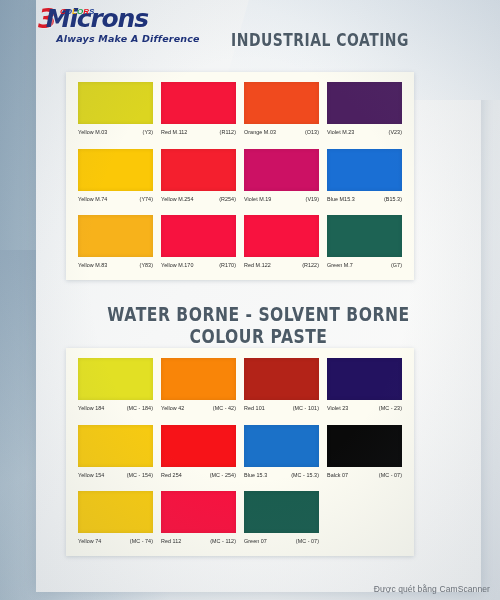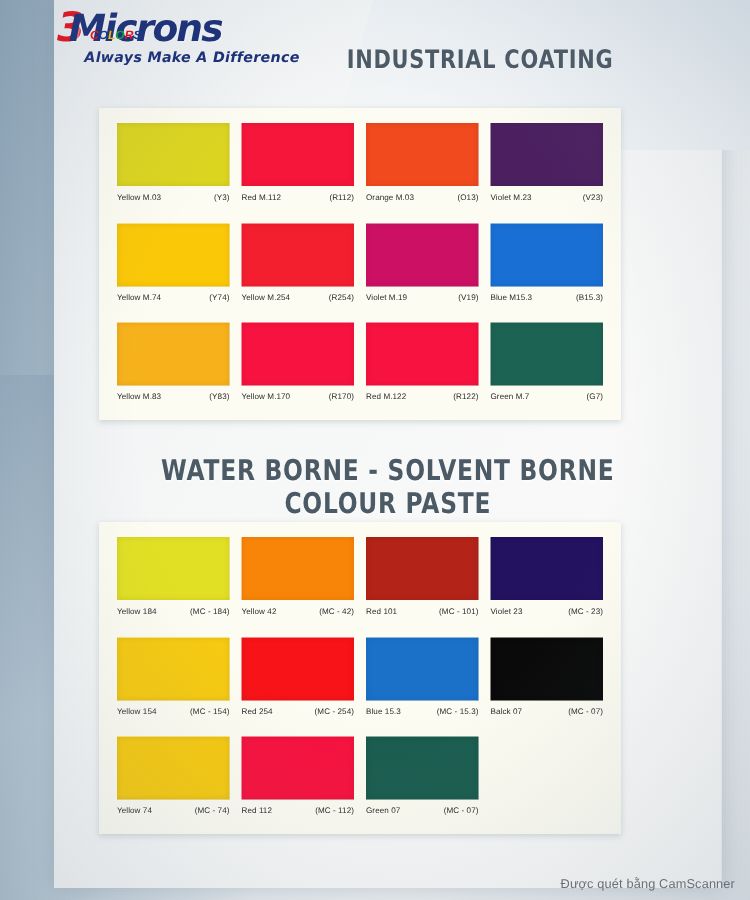--- a/index.html
+++ b/index.html
@@ -41,21 +41,21 @@
   .logo-row{display:flex;align-items:center;height:26px;position:relative;}
   .logo-3{
     font-family:"DejaVu Sans", sans-serif;
     font-size:27px;font-weight:bold;font-style:italic;
     color:#e8111d;line-height:26px;letter-spacing:-2px;
     text-shadow:1px 1px 0 rgba(255,255,255,.55);
   }
   .logo-colors{
     position:absolute;left:22px;top:1px;
     font-size:8px;font-weight:bold;font-style:italic;
-    letter-spacing:0px;line-height:9px;z-index:3;margin-top:12px;
+    letter-spacing:0px;line-height:9px;z-index:3;
   }
   .logo-colors span:nth-child(1){color:#e8111d;}
   .logo-colors span:nth-child(2){color:#1a3a8f;}
   .logo-colors span:nth-child(3){color:#f5b60c;}
   .logo-colors span:nth-child(4){color:#18a04a;}
   .logo-colors span:nth-child(5){color:#e8111d;}
   .logo-colors span:nth-child(6){color:#1a3a8f;}
   .logo-microns{
     font-family:"DejaVu Sans", sans-serif;
     font-size:25px;font-weight:bold;font-style:italic;

